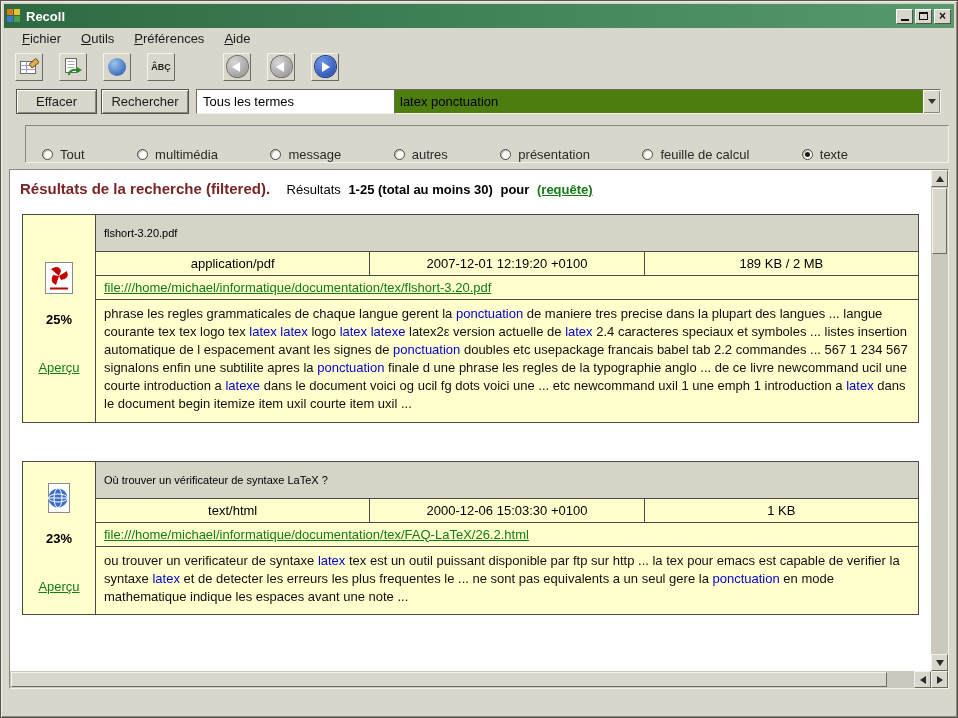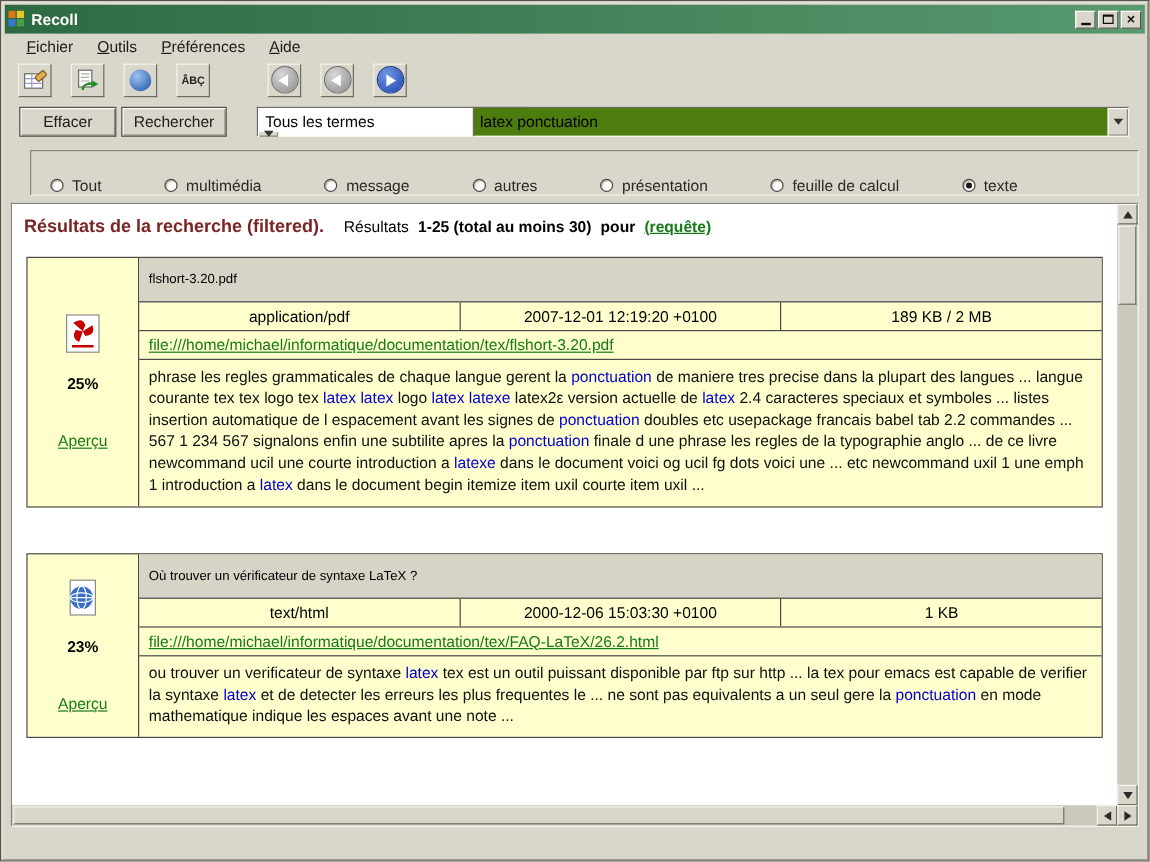--- a/index.html
+++ b/index.html
@@ -55,21 +55,21 @@
   
   .searchrow { position:absolute; left:4px; top:88px; right:4px; height:26px; }
   .pushbtn { position:absolute; top:0; height:25px; background:#d9d6cc; font-family:inherit; font-size:13px; color:#1c1c1c;
              border:1px solid #55534b; box-shadow: inset 1px 1px 0 #fff, inset -1px -1px 0 #8a877c; }
   .pushbtn.clear { left:11px; width:81px; }
   .pushbtn.search { left:96px; width:88px; }
   .combo { position:absolute; top:0; height:25px; background:#fff;
            border-top:1px solid #6e6b60; border-left:1px solid #6e6b60;
            border-bottom:1px solid #f4f2ea; border-right:1px solid #f4f2ea;
            display:flex; align-items:stretch; }
-  .combo.mode { left:209px; width:227px;flex-direction:column; }
+  .combo.mode { left:191px; width:227px; }
   .combo.query { left:389px; right:12px; }
   .combo-text { flex:1; font-size:13px; padding:4px 0 0 6px; color:#000; }
   .query-input { flex:1; border:none; outline:none; font-family:inherit; font-size:13px;
                  padding-left:5px; background:#4d7c0f; color:#000; }
   .combo-arrow { width:17px; background:#d9d6cc; display:flex; align-items:center; justify-content:center;
                  box-shadow: inset 1px 1px 0 #fff, inset -1px -1px 0 #8a877c; }
   .tri-down { width:0;height:0;border-left:4px solid transparent;border-right:4px solid transparent;border-top:5px solid #333; }
 
   
   .filterbar { position:absolute; left:24px; top:124px; right:8px; height:38px;
@@ -90,21 +90,21 @@
   .results-view { position:absolute; left:0; top:0; right:17px; bottom:17px; background:#fff;
                   overflow:hidden; padding:8px 8px 0 8px; }
   .res-header { margin:2px 0 16px 2px; }
   .res-title { font-size:15px; font-weight:bold; color:#7a2424; margin-right:12px; }
   .res-sum { font-size:13px; color:#000; }
   .res-sum .seg { margin-right:4px; }
   .b { font-weight:bold; }
   .glink { color:#167a16; text-decoration:underline; cursor:pointer;margin-top:19px; }
 
   .result-item { display:flex; border:1px solid #4a4a4a; margin:0 4px 38px 4px; background:#ffffce; }
-  .ri-left { width:93px; border-right:1px solid #4a4a4a; display:flex; flex-direction:column;
+  .ri-left { width:73px; border-right:1px solid #4a4a4a; display:flex; flex-direction:column;
              align-items:center; justify-content:center; gap:14px; padding:10px 0; font-size:13px; }
   .ri-pct { font-weight:bold; color:#000; }
   .ri-right { flex:1; display:flex; flex-direction:column; min-width:0; }
   .ri-title { background:#d6d3c7; border-bottom:1px solid #4a4a4a; padding:12px 8px;
               font-size:11px; font-weight:normal; color:#000; }
   .ri-meta { display:flex; border-bottom:1px solid #4a4a4a; }
   .ri-cell { flex:1; text-align:center; font-size:13px; padding:4px; border-right:1px solid #4a4a4a; color:#000; }
   .ri-cell:last-child { border-right:none; }
   .ri-url { border-bottom:1px solid #4a4a4a; padding:4px 8px; font-size:13px;
             white-space:nowrap; overflow:hidden; }

